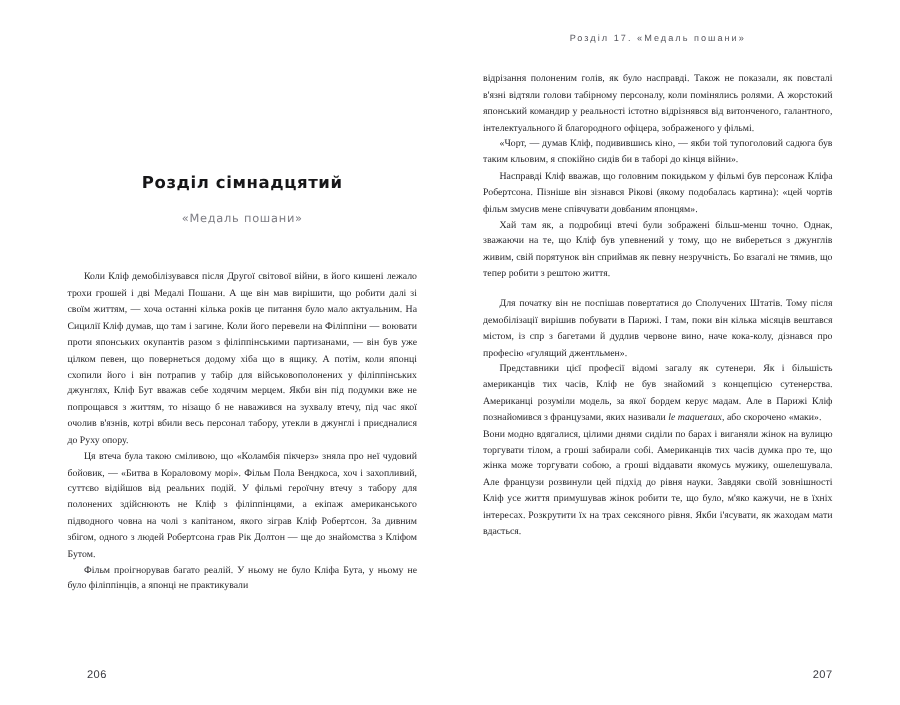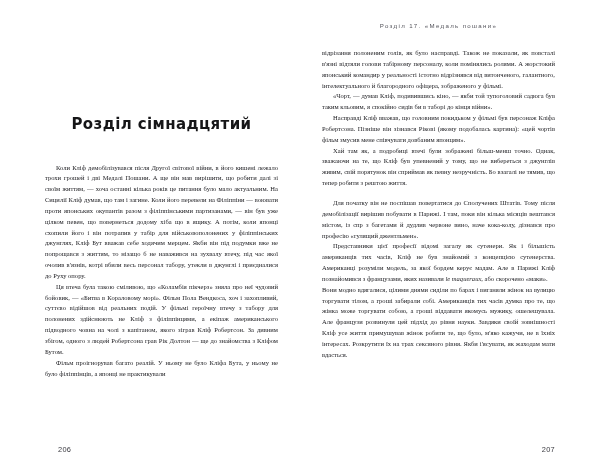--- a/index.html
+++ b/index.html
@@ -44,21 +44,21 @@
   .running-head.empty { visibility: hidden; }
 
   .chapter-block {
     margin-top: 68px;
     margin-bottom: 30px;
     text-align: center;
   }
   .chapter-title {
     font-family: "DejaVu Sans", "Liberation Sans", sans-serif;
     font-weight: 700;
-    font-size: 15px;
+    font-size: 11px;
     letter-spacing: 0.4px;
     color: #161618;
     margin: 0 0 14px 0;
     line-height: 1.1;
   }
   .chapter-subtitle {
     font-family: "DejaVu Sans", "Liberation Sans", sans-serif;
     font-size: 7.6px;
     letter-spacing: 0.5px;
     color: #7d7d84;
@@ -96,20 +96,21 @@
 </head>
 <body>
 
 <div class="spread">
 
   <div class="page page-left">
     <div class="running-head empty"></div>
 
     <div class="chapter-block">
       <h1 class="chapter-title">Розділ сімнадцятий</h1>
+      <div class="chapter-subtitle">«Медаль пошани»</div>
     </div>
 
     <div class="col" id="left-col">
         <p>Коли Кліф демобілізувався після Другої світової війни, в його кишені лежало трохи грошей і дві Медалі Пошани. А ще він мав вирішити, що робити далі зі своїм життям, — хоча останні кілька років це питання було мало актуальним. На Сицилії Кліф думав, що там і загине. Коли його перевели на Філіппіни — воювати проти японських окупантів разом з філіппінськими партизанами, — він був уже цілком певен, що повернеться додому хіба що в ящику. А потім, коли японці схопили його і він потрапив у табір для військовополонених у філіппінських джунглях, Кліф Бут вважав себе ходячим мерцем. Якби він під подумки вже не попрощався з життям, то нізащо б не наважився на зухвалу втечу, під час якої очолив в'язнів, котрі вбили весь персонал табору, утекли в джунглі і приєдналися до Руху опору.</p>
         <p>Ця втеча була такою сміливою, що «Коламбія пікчерз» зняла про неї чудовий бойовик, — «Битва в Кораловому морі». Фільм Пола Вендкоса, хоч і захопливий, суттєво відійшов від реальних подій. У фільмі героїчну втечу з табору для полонених здійснюють не Кліф з філіппінцями, а екіпаж американського підводного човна на чолі з капітаном, якого зіграв Кліф Робертсон. За дивним збігом, одного з людей Робертсона грав Рік Долтон — ще до знайомства з Кліфом Бутом.</p>
         <p>Фільм проігнорував багато реалій. У ньому не було Кліфа Бута, у ньому не було філіппінців, а японці не практикували</p>
       </div>
 
     <div class="folio folio-left">206</div>
   </div>

